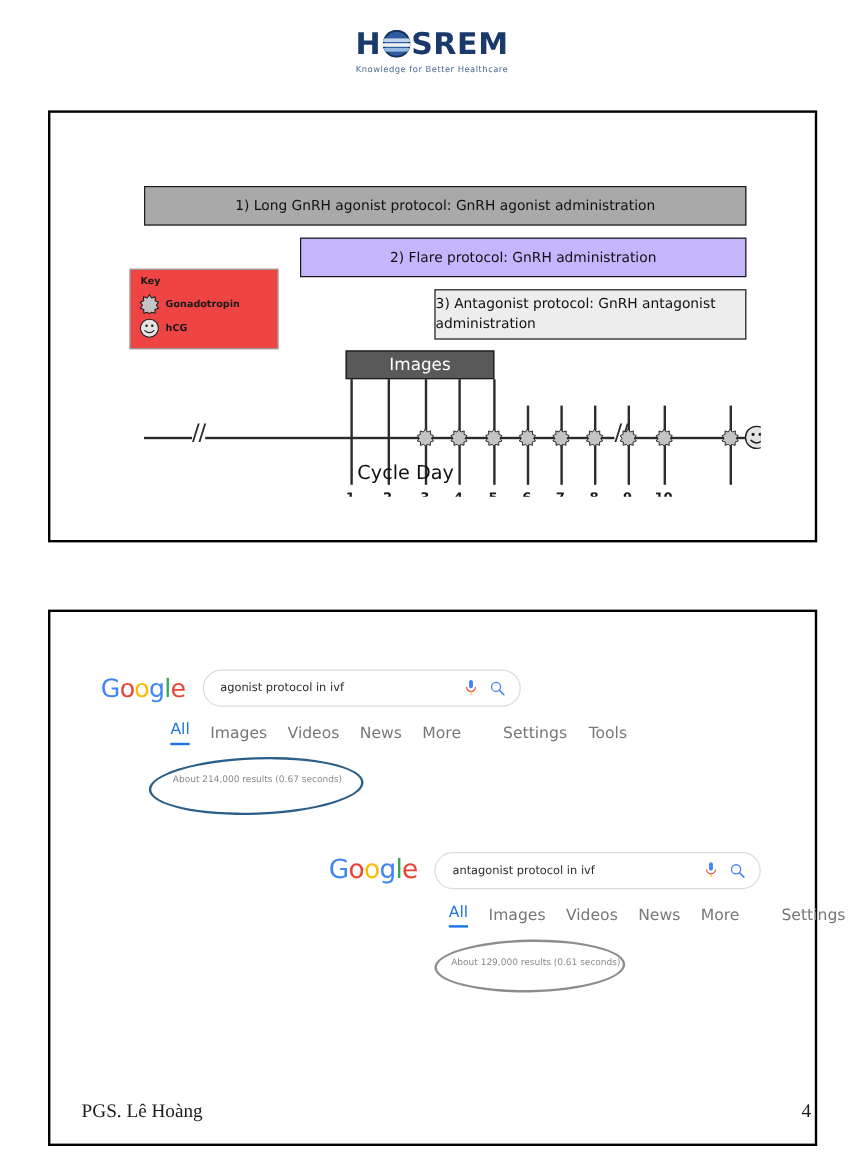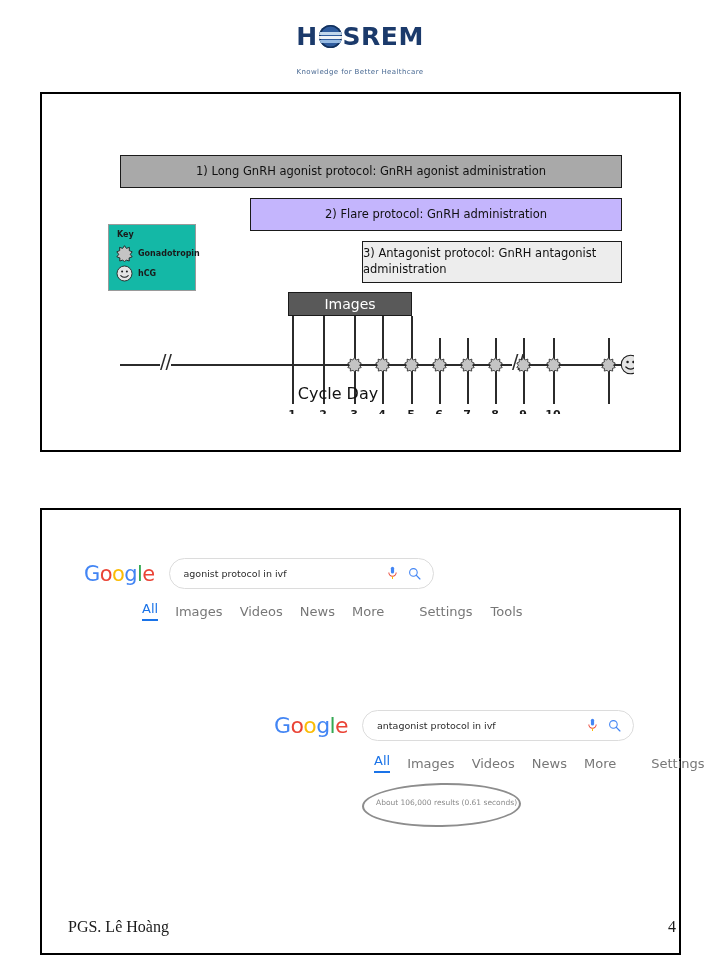--- a/index.html
+++ b/index.html
@@ -52,21 +52,21 @@
     left: -2px;
     right: -2px;
     height: 4px;
     background: #ffffff;
     opacity: 0.92;
   }
   .logo-globe .b1 { top: 7px; height: 3px; background:#cfe2f3; }
   .logo-globe .b2 { top: 11px; height: 3px; background:#ffffff; }
   .logo-globe .b3 { top: 15px; height: 3px; background:#9fc2e8; }
   .logo-tagline {
-    margin-top: 19px;
+    margin-top: 4px;
     font-family: "DejaVu Sans", sans-serif;
     font-size: 7px;
     color: #4a6a93;
     letter-spacing: 0.4px;
   }
 
   
   .panel {
     position: absolute;
     box-sizing: border-box;
@@ -98,24 +98,24 @@
     line-height: 1.35;
   }
   #proto-bar-1 { left: 78px;  top: 61px;  width: 502px; height: 33px; background: #a9a9a9; }
   #proto-bar-2 { left: 208px; top: 104px; width: 372px; height: 33px; background: #c4b5fd; }
   #proto-bar-3 { left: 320px; top: 147px; width: 260px; height: 42px; background: #ededed; }
 
   
   #key-box {
     position: absolute;
     left: 66px; top: 130px;
-    width: 88px; height: 67px;
+    width: 124px; height: 67px;
     box-sizing: border-box;
     border: 1.4px solid #9a9a9a;
-    background: #14b8a6;
+    background: #ef4444;
   }
   #key-title {
     position: absolute; left: 8px; top: 5px;
     font-family: "DejaVu Sans", sans-serif;
     font-size: 8px; font-weight: bold; color: #1a1a1a;
   }
   .key-row { position: absolute; left: 7px; display: flex; align-items: center; gap: 5px; }
   #key-row-gonadotropin { top: 20px; }
   #key-row-hcg { top: 40px; }
   .key-label {
@@ -409,20 +409,24 @@
       <span class="g-tab active">All</span>
       <span class="g-tab">Images</span>
       <span class="g-tab">Videos</span>
       <span class="g-tab">News</span>
       <span class="g-tab">More</span>
       <span class="g-navspacer"></span>
       <span class="g-tool">Settings</span>
       <span class="g-tool">Tools</span>
     </div>
 
+    <div class="g-resultrow">
+      <span class="g-resultcount">About 214,000 results (0.67 seconds)</span>
+      <span class="g-ellipse" id="ellipse-agonist"></span>
+    </div>
   </div>
 
   <div class="google-block" id="google-block-2">
     <div class="g-searchrow">
       <div class="g-logo"><span class="c1">G</span><span class="c2">o</span><span class="c3">o</span><span class="c4">g</span><span class="c5">l</span><span class="c6">e</span></div>
       <div class="g-searchbox">
         <span class="g-query">antagonist protocol in ivf</span>
         <svg class="g-mic" viewBox="0 0 24 32">
           <rect x="8.5" y="1" width="7" height="15" rx="3.5" fill="#4285f4"></rect>
           <path d="M4 14 a8 8 0 0 0 16 0" fill="none" stroke="#ea4335" stroke-width="2.2"></path>
@@ -440,20 +444,20 @@
       <span class="g-tab">Images</span>
       <span class="g-tab">Videos</span>
       <span class="g-tab">News</span>
       <span class="g-tab">More</span>
       <span class="g-navspacer"></span>
       <span class="g-tool">Settings</span>
       <span class="g-tool">Tools</span>
     </div>
 
     <div class="g-resultrow">
-      <span class="g-resultcount">About 106,000 results (0.61 seconds)</span>
+      <span class="g-resultcount">About 129,000 results (0.61 seconds)</span>
       <span class="g-ellipse" id="ellipse-antagonist"></span>
     </div>
   </div>
 </div>
 
 <div id="footer-author">PGS. Lê Hoàng</div>
 <div id="footer-pagenum">4</div>
 
 </body></html>

